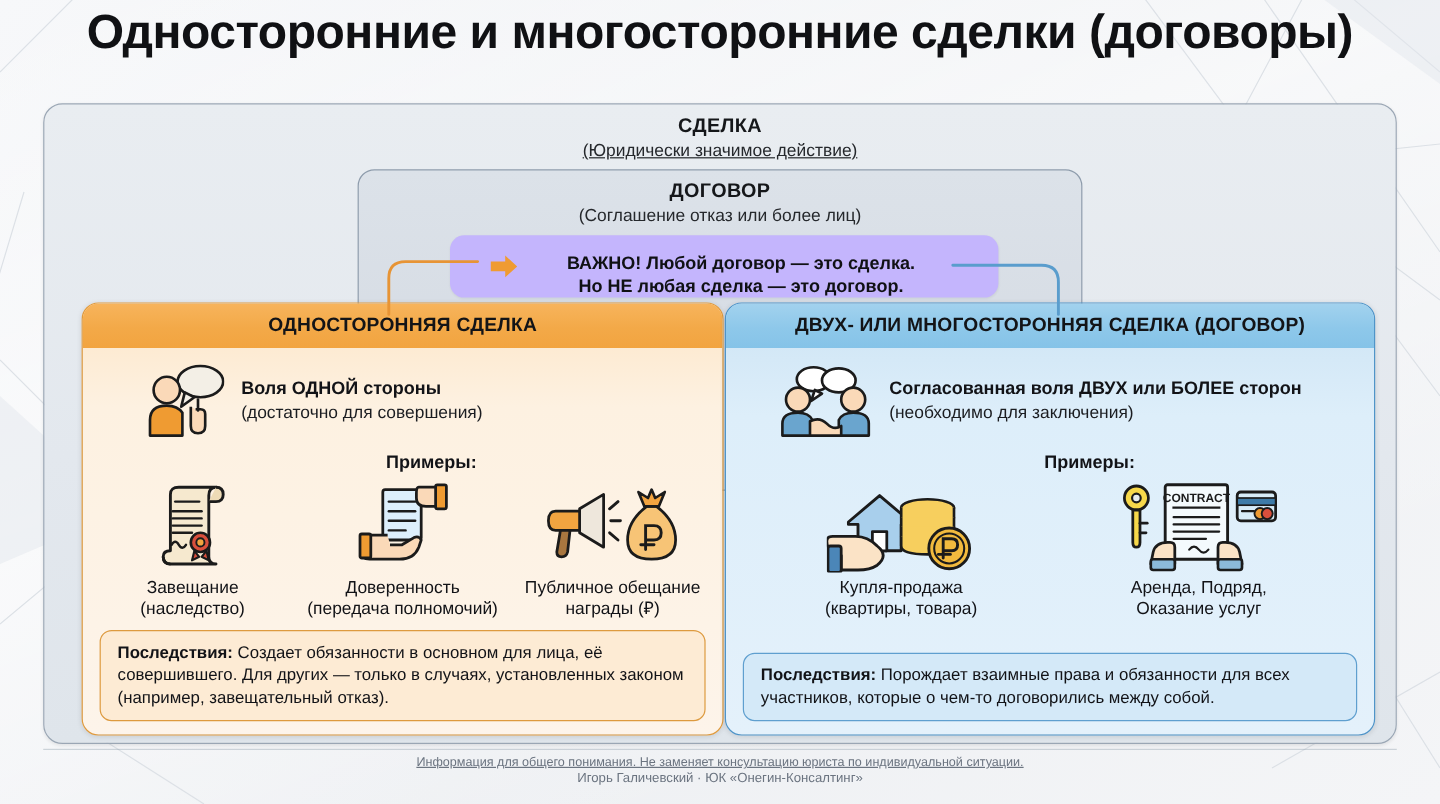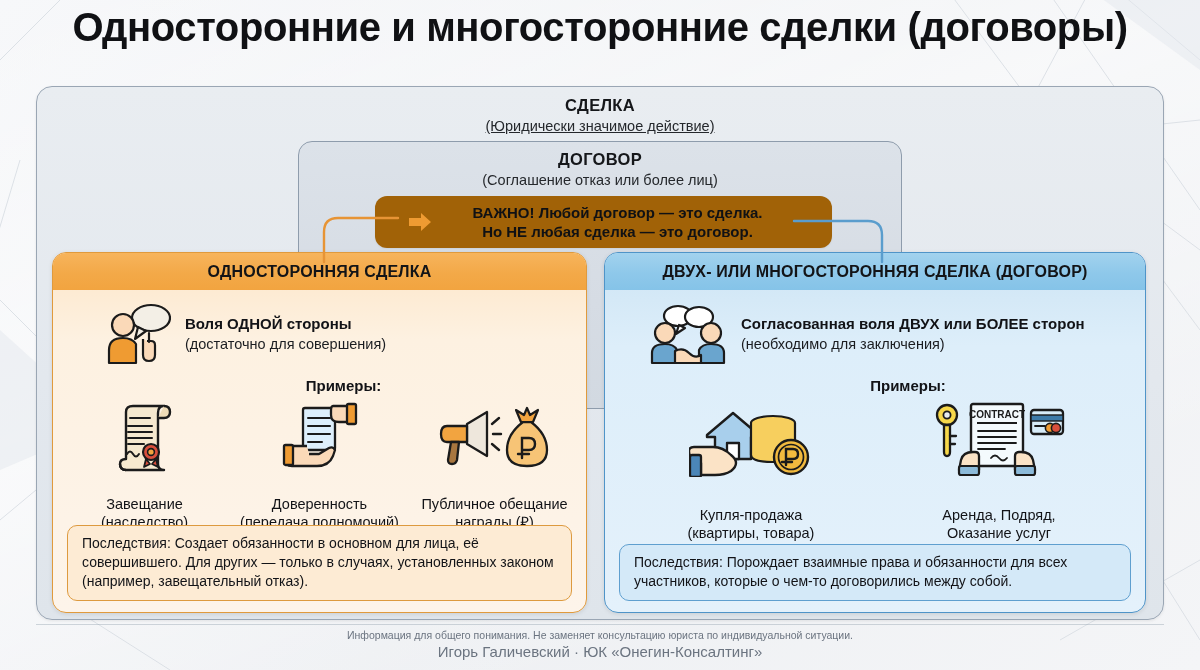--- a/index.html
+++ b/index.html
@@ -91,24 +91,24 @@
     padding-top: 3px;
   }
 
   
   .vazhno-box {
     position: absolute;
     left: 375px;
     top: 196px;
     width: 457px;
     height: 52px;
-    background: #a16207;
+    background: #c4b5fd;
     border-radius: 12px;
     display: flex;
-    align-items: center;
+    align-items: flex-end;
     justify-content: center;
     box-shadow: 0 1px 2px rgba(0,0,0,.06);
   }
   .vazhno-text {
     font-size: 15px;
     font-weight: bold;
     color: #101114;
     text-align: center;
     line-height: 1.28;
     padding-left: 34px;
@@ -118,21 +118,21 @@
   
   .connector { position: absolute; left: 0; top: 0; width: 1200px; height: 670px; pointer-events: none; z-index: 3; }
 
   
   .panel {
     position: absolute;
     border-radius: 14px;
     overflow: hidden;
   }
   .panel-left {
-    left: 52px;
+    left: 68px;
     top: 252px;
     width: 535px;
     height: 361px;
     border: 1.5px solid #e09a3c;
     background: linear-gradient(180deg, #fde6c8 0%, #fdf1e1 24%, #fdf4ea 100%);
     box-shadow: 0 1px 4px rgba(0,0,0,.10);
   }
   .panel-right {
     left: 604px;
     top: 252px;
@@ -200,29 +200,29 @@
     padding: 6px 8px 0 8px;
   }
   .panel-right .examples-row { gap: 62px; padding-top: 6px; }
 
   .example {
     width: 172px;
     display: flex;
     flex-direction: column;
     align-items: center;
   }
-  .panel-right .example { width: 186px; gap: 11px; }
+  .panel-right .example { width: 186px; }
 
   .example-icon { height: 78px; display: flex; align-items: center; justify-content: center; }
   .example-label {
     text-align: center;
     font-size: 14.5px;
     color: #121317;
     line-height: 1.22;
-    margin-top: 18px;
+    margin-top: 4px;
   }
 
   
   .consequence {
     position: absolute;
     left: 14px;
     right: 14px;
     bottom: 11px;
     border-radius: 10px;
     padding: 8px 12px 9px 14px;
@@ -231,34 +231,34 @@
     color: #121317;
   }
   .panel-left .consequence {
     border: 1.5px solid #dd9a3f;
     background: #fdebd4;
   }
   .panel-right .consequence {
     border: 1.5px solid #5f9fcf;
     background: #d4e9f8;
   }
-  .consequence b { font-weight: normal; }
+  .consequence b { font-weight: bold; }
 
   
   .footer {
     position: absolute;
     left: 0;
     top: 628px;
     width: 1200px;
     text-align: center;
     color: #6b7480;
     z-index: 4;
   }
-  .footer-line1 { font-size: 10.5px; line-height: 1.35; }
-  .footer-line2 { font-size: 15px; line-height: 1.35; }
+  .footer-line1 { font-size: 10.5px; line-height: 1.35; text-decoration: underline; }
+  .footer-line2 { font-size: 11px; line-height: 1.35; }
   .footer-rule {
     position: absolute;
     left: 36px;
     top: 624px;
     width: 1128px;
     height: 1px;
     background: rgba(130,145,160,.35);
     z-index: 4;
   }
 </style>

